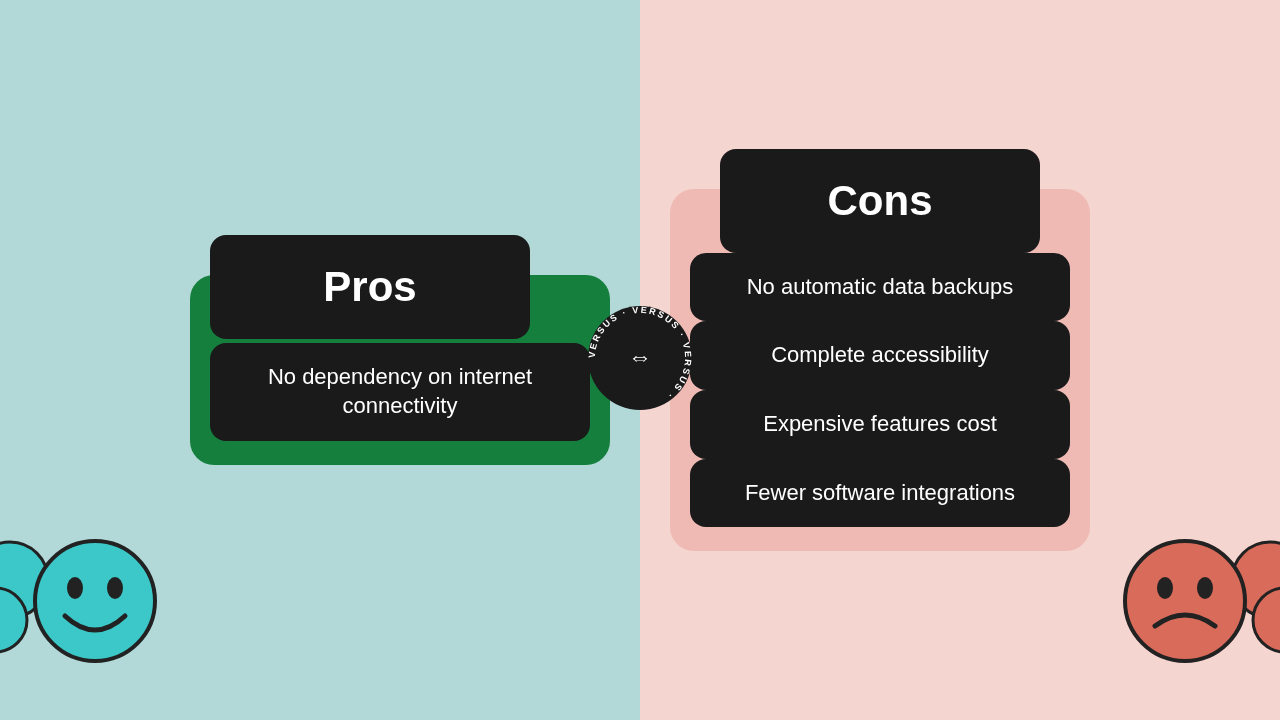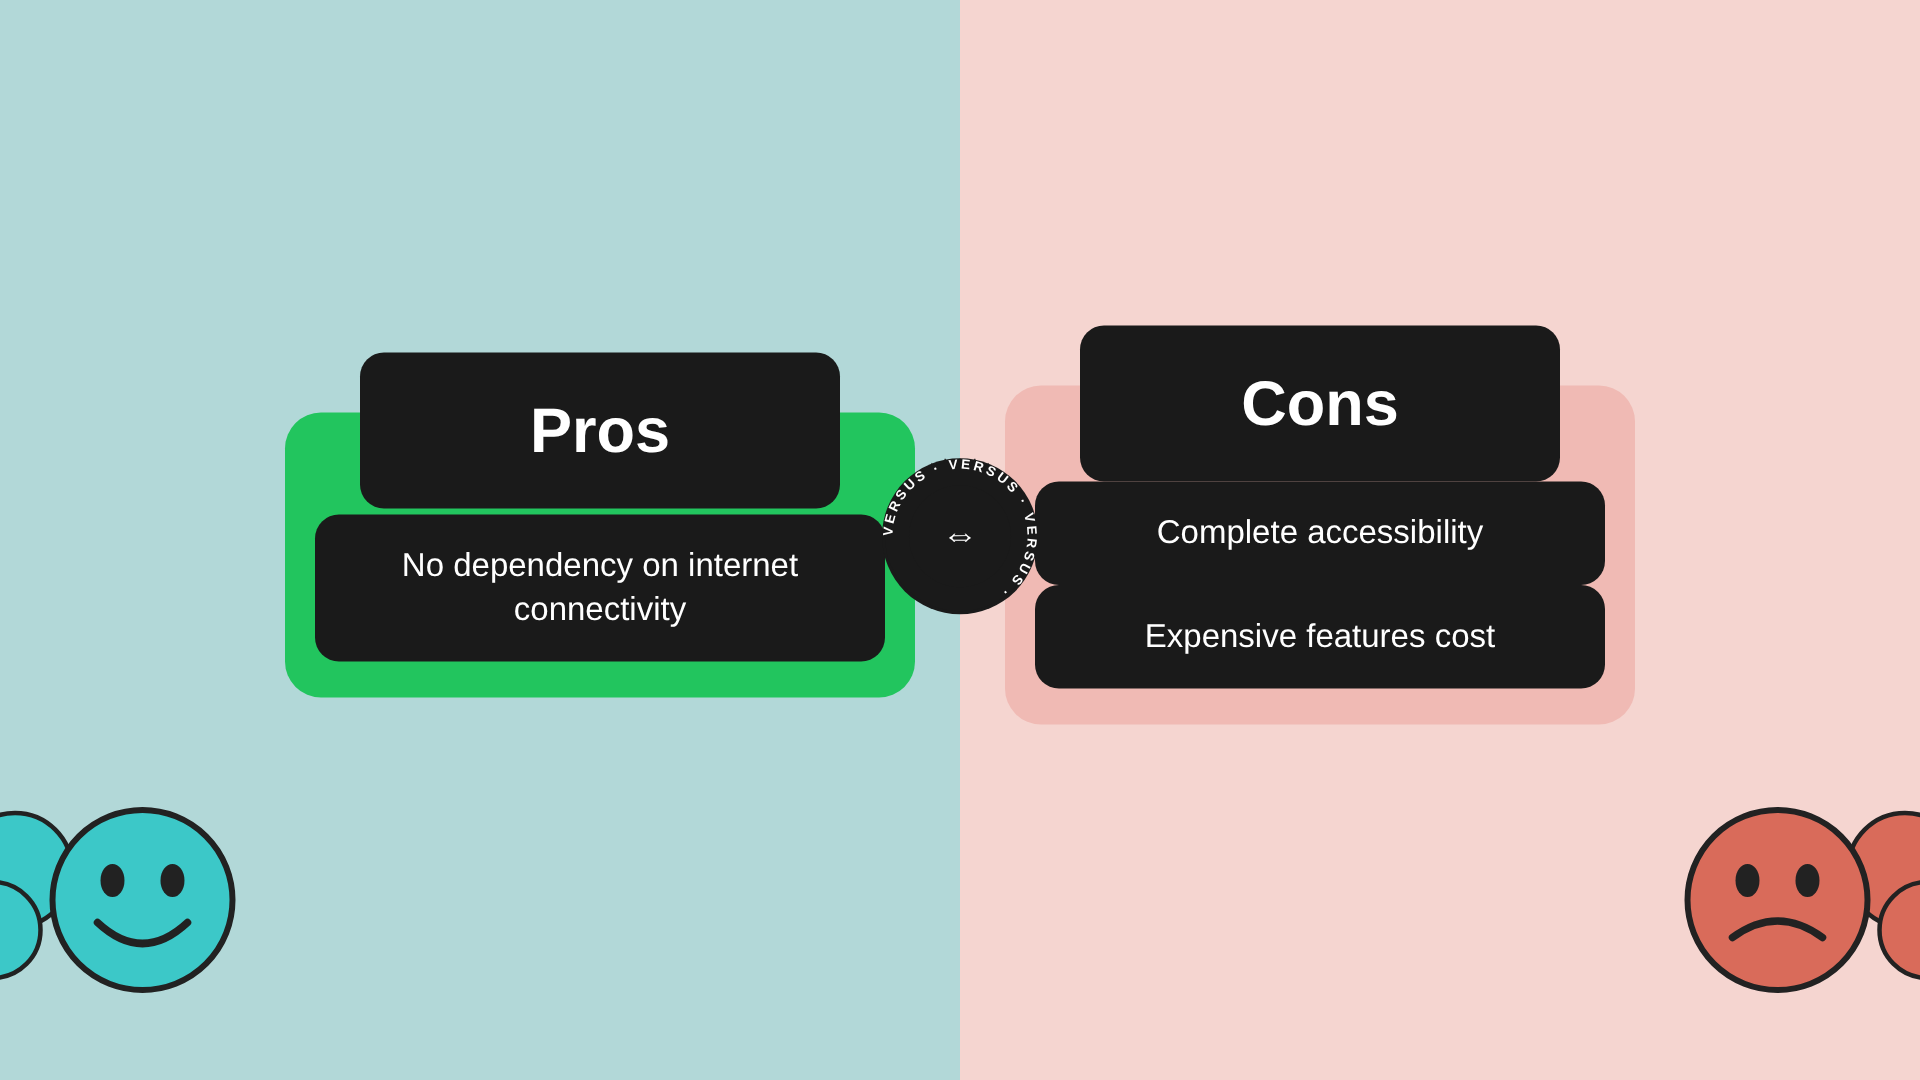--- a/index.html
+++ b/index.html
@@ -36,27 +36,27 @@
       width: 1280px;
       height: 720px;
       display: flex;
       align-items: center;
       justify-content: center;
       gap: 60px;
     }
 
     
     .pros-card {
-      background-color: #22c55e;
+      background-color: #15803d;
       border-radius: 24px;
       width: 420px;
       padding: 0 20px 24px 20px;
       display: flex;
       flex-direction: column;
-      align-items: center;
+      align-items: flex-start;
       gap: 4px;
       position: relative;
       margin-top: 20px;
     }
 
     .pros-header {
       background-color: #1a1a1a;
       color: white;
       border-radius: 16px;
       width: 320px;
@@ -190,22 +190,24 @@
       <circle cx="60" cy="60" r="34" fill="#1a1a1a"></circle>
 
       <text x="60" y="67" text-anchor="middle" font-size="24" fill="white" font-weight="900">⇔</text>
     </svg>
   </div>
 
   <div class="cons-card">
     <div class="cons-header">
       <span class="cons-header-title">Cons</span>
     </div>
+    <div class="item-pill">No automatic data backups</div>
     <div class="item-pill">Complete accessibility</div>
     <div class="item-pill">Expensive features cost</div>
+    <div class="item-pill">Fewer software integrations</div>
   </div>
 
   <div class="right-smileys">
     <svg width="100" height="180" viewBox="0 0 100 180" style="position:absolute; right:-50px; bottom:0;">
       <circle cx="70" cy="90" r="38" fill="#d96b5a" stroke="#222" stroke-width="3"></circle>
       <circle cx="85" cy="130" r="32" fill="#d96b5a" stroke="#222" stroke-width="3"></circle>
     </svg>
     
     <svg width="130" height="130" viewBox="0 0 130 130" style="position:relative;z-index:3;">
       <circle cx="65" cy="65" r="60" fill="#d96b5a" stroke="#222" stroke-width="4"></circle>

